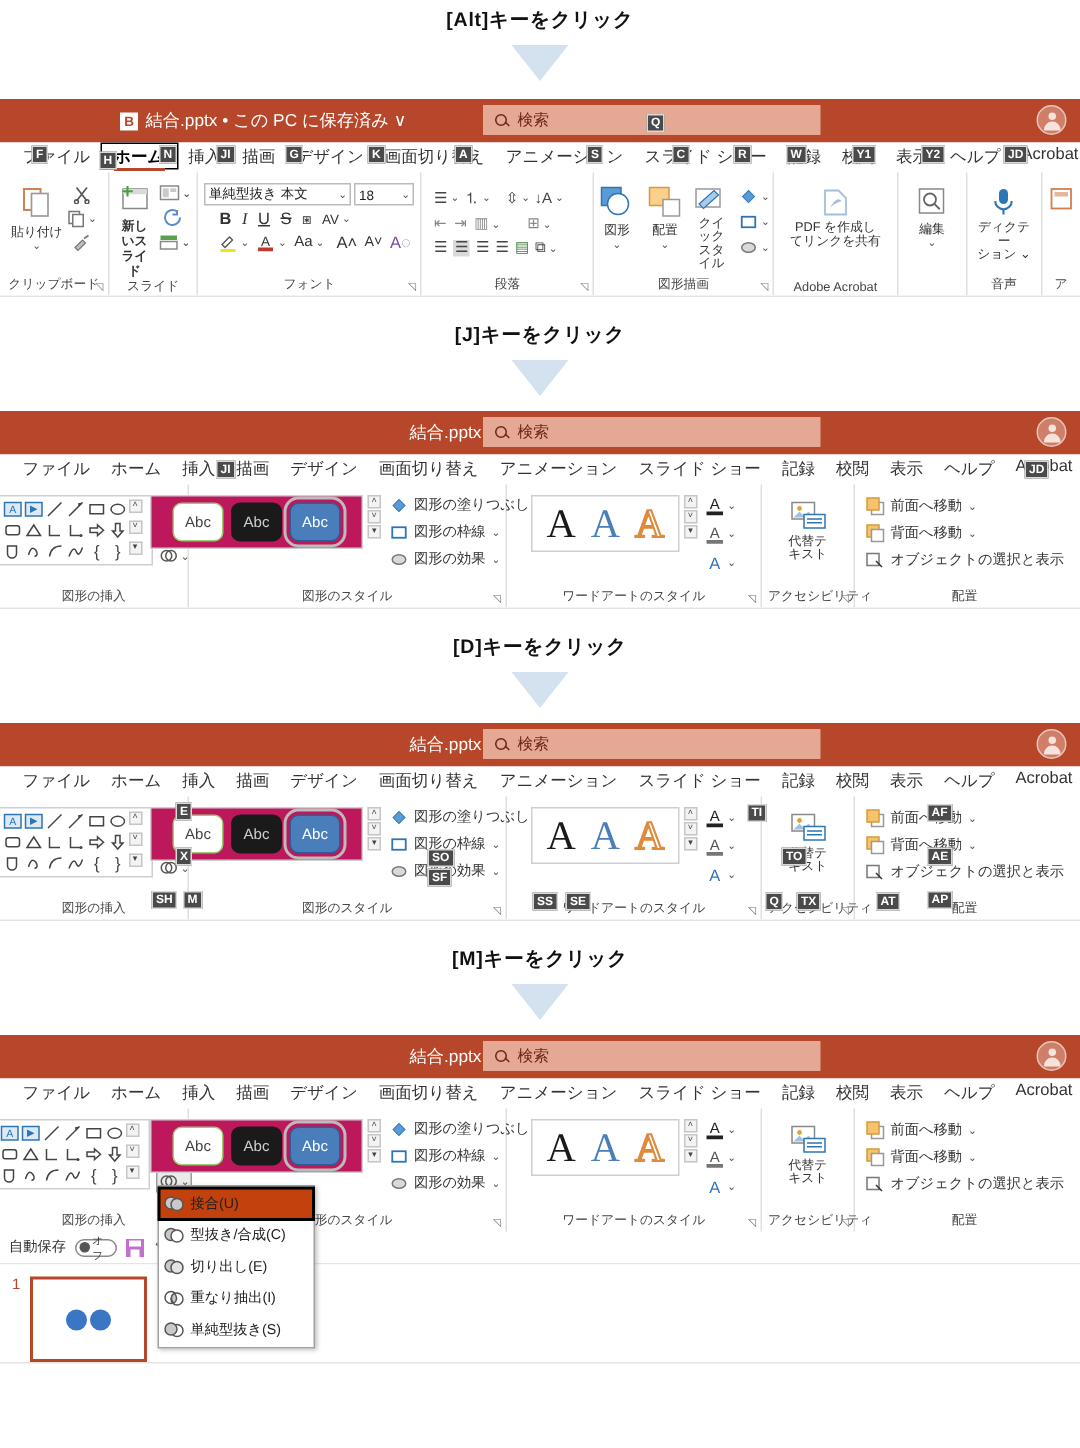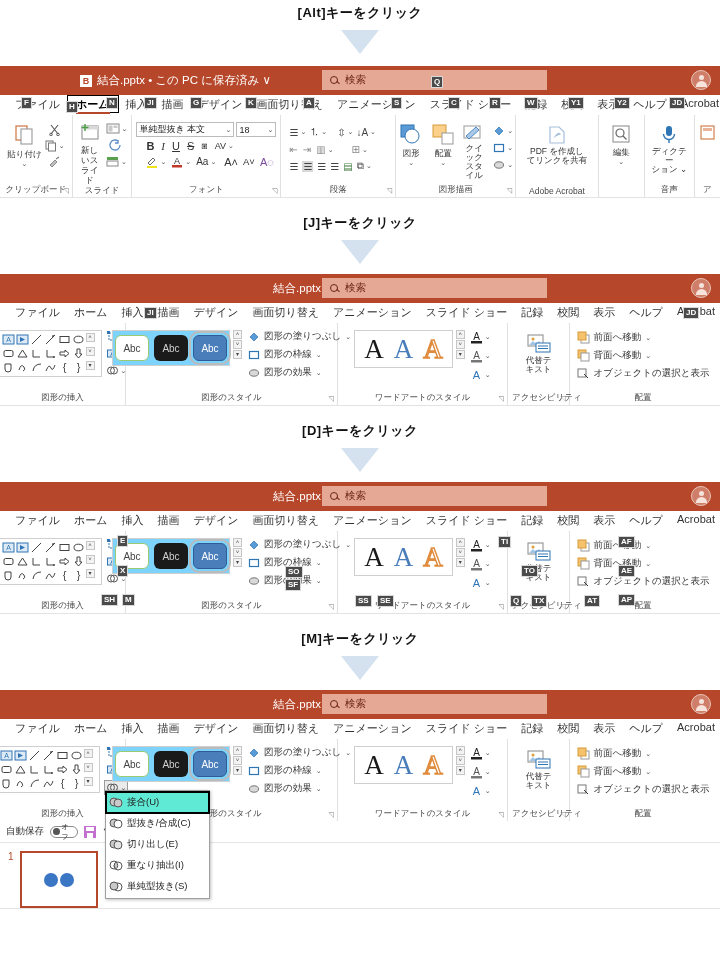--- a/index.html
+++ b/index.html
@@ -162,21 +162,21 @@
   
   .shape-gallery {
     border:1px solid #cfcfcf; background:#fff;
     padding:2px; display:grid;
     grid-template-columns:repeat(7,13px);
     grid-auto-rows:13px; gap:1px;
   }
   .sg-btn{width:9px;height:9px;border:1px solid #c6c6c6;background:#f3f3f3;font-size:6px;line-height:7px;text-align:center;color:#444;}
 
   
-  .abc-gallery{border:1px solid #cfcfcf;background:#7dd3fc;display:flex;align-items:flex-end;gap:5px;padding:4px 2px;}
+  .abc-gallery{border:1px solid #cfcfcf;background:#be185d;display:flex;align-items:flex-end;gap:5px;padding:4px 14px;}
   .abc{width:34px;height:26px;border-radius:6px;display:flex;align-items:center;justify-content:center;font-size:10px;}
   .abc.outline{border:1.5px solid #9acb72;color:#444;background:#fff;}
   .abc.dark{background:#1a1a1a;color:#cfcfcf;}
   .abc.blue{background:#4a7ebb;color:#fff;border:1px solid #2f5c94;}
   .abc.selected{outline:2px solid #bbb;outline-offset:2px;}
 
   .wa-gallery{border:1px solid #cfcfcf;background:#fff;display:flex;align-items:center;gap:10px;padding:2px 9px;height:38px;}
   .wa{font-size:27px;line-height:27px;font-family:"Liberation Serif",serif;}
 
   .menu-line { display:flex; align-items:center; gap:4px; font-size:9.5px; color:#333; white-space:nowrap;}
@@ -191,21 +191,21 @@
     padding:1px 0;
     width:105px;
   }
   .dd-item {
     display:flex; align-items:center;
     height:21px; padding-left:3px;
     font-size:9.5px; color:#222;
     position:relative; gap:3px;
   }
   .dd-item.highlight {
-    background:#5eead4;
+    background:#c2410c;
     outline:2px solid #000;
     outline-offset:-1px;
   }
   .dd-icon{width:15px;height:14px;flex:0 0 auto;}
 
   
   .qat {
     height:22px; display:flex; align-items:center;
     gap:6px; padding-left:6px; background:#fff;
     border-bottom:1px solid #e6e6e6;
@@ -304,21 +304,21 @@
               <path d="M2 9 L7 4 L9 6 L4 11 Z" fill="#bfbfbf" stroke="#777" stroke-width=".8"></path>
               <path d="M8 3 L11 1" stroke="#777" stroke-width="1.2"></path>
             </svg>
         </div>
       </div>
       <div class="g-label">クリップボード</div>
       <span class="dlg">◹</span>
     </div>
 
     <div class="group" style="width:62px;">
-      <div class="g-content" style="align-items:flex-start;padding-top:4px;">
+      <div class="g-content" style="align-items:flex-start;padding-top:4px;font-weight:bold;">
         <div class="col">
           <svg class="cv" width="24" height="22" viewBox="0 0 24 22">
               <rect x="4" y="4" width="16" height="13" fill="#fff" stroke="#888"></rect>
               <rect x="4" y="4" width="16" height="3.5" fill="#d9d9d9"></rect>
               <path d="M7 2 v7 M3.5 5.5 h7" stroke="#4a9e45" stroke-width="1.4"></path>
             </svg>
           <span class="lbl-s">新しいスライド</span>
         </div>
         <div class="col" style="gap:5px;padding-top:1px;">
           <div class="rowflex">

